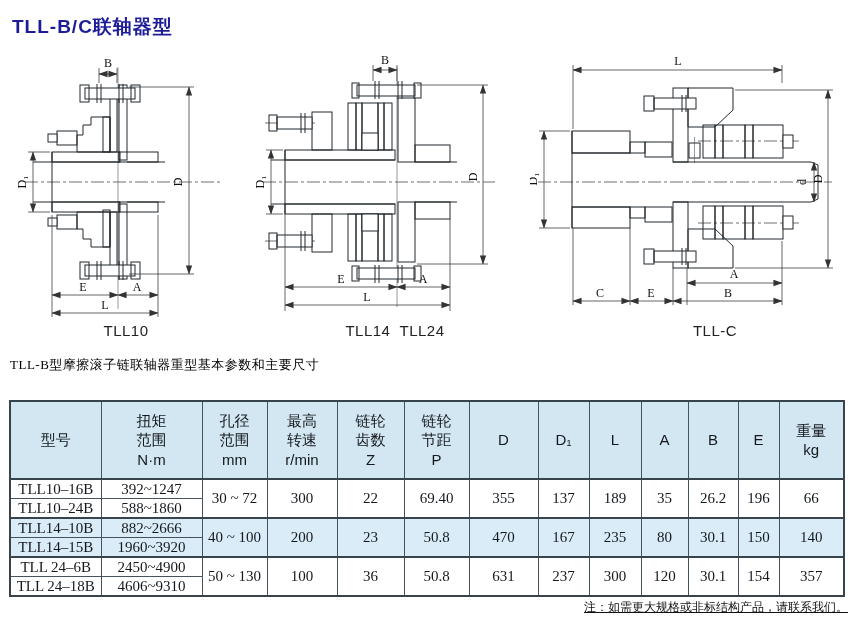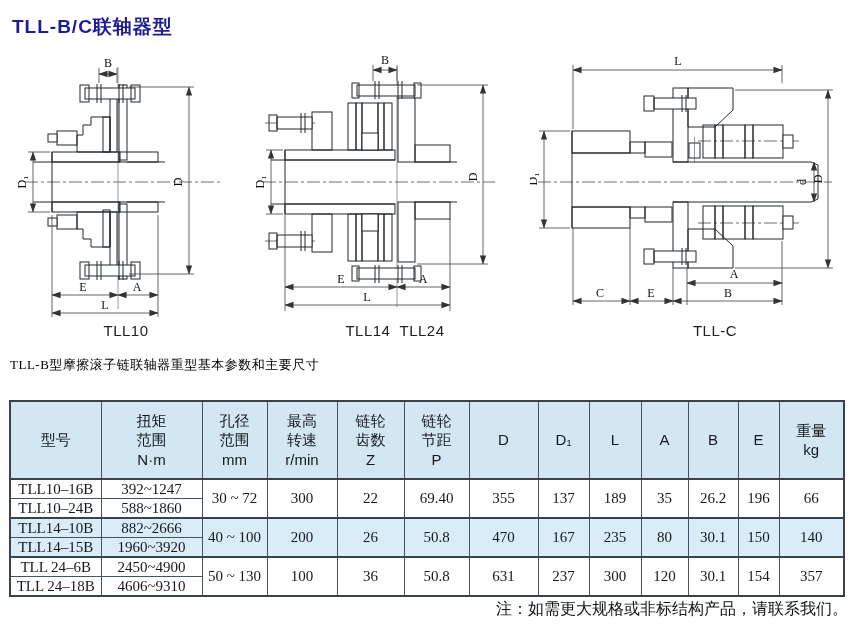--- a/index.html
+++ b/index.html
@@ -34,22 +34,23 @@
     white-space:pre-line;border:1px solid #46525c;border-bottom:2px solid #39434c;
     height:76px;padding:0;
   }
   .spec-table td{
     font-family:"Liberation Serif","DejaVu Serif",serif;font-size:15px;
     border:1px solid #46525c;height:18px;padding:0;
   }
   .spec-table tr.stripe td{background:#d9ecf7;}
   .spec-table tr.gsep td{border-top:2px solid #39434c;}
   .note{
-    position:absolute;right:8px;top:599px;font-size:16px;color:#111;
+    position:absolute;right:8px;top:599px;font-size:12px;color:#111;
     font-family:"Liberation Serif","DejaVu Serif",serif;
+    text-decoration:underline;
   }
 </style>
 </head>
 <body>
 
 <div class="title">TLL-B/C联轴器型</div>
 
 <svg width="0" height="0" style="position:absolute">
   <defs>
     <pattern id="h1" width="4.5" height="4.5" patternUnits="userSpaceOnUse" patternTransform="rotate(45)">
@@ -385,21 +386,21 @@
     </tr>
     <tr>
       <td>TLL10–24B</td>
       <td>588~1860</td>
     </tr>
     <tr class="stripe gsep">
       <td>TLL14–10B</td>
       <td>882~2666</td>
       <td rowspan="2">40 ~ 100</td>
       <td rowspan="2">200</td>
-      <td rowspan="2">26</td>
+      <td rowspan="2">23</td>
       <td rowspan="2">50.8</td>
       <td rowspan="2">470</td>
       <td rowspan="2">167</td>
       <td rowspan="2">235</td>
       <td rowspan="2">80</td>
       <td rowspan="2">30.1</td>
       <td rowspan="2">150</td>
       <td rowspan="2">140</td>
     </tr>
     <tr class="stripe">

